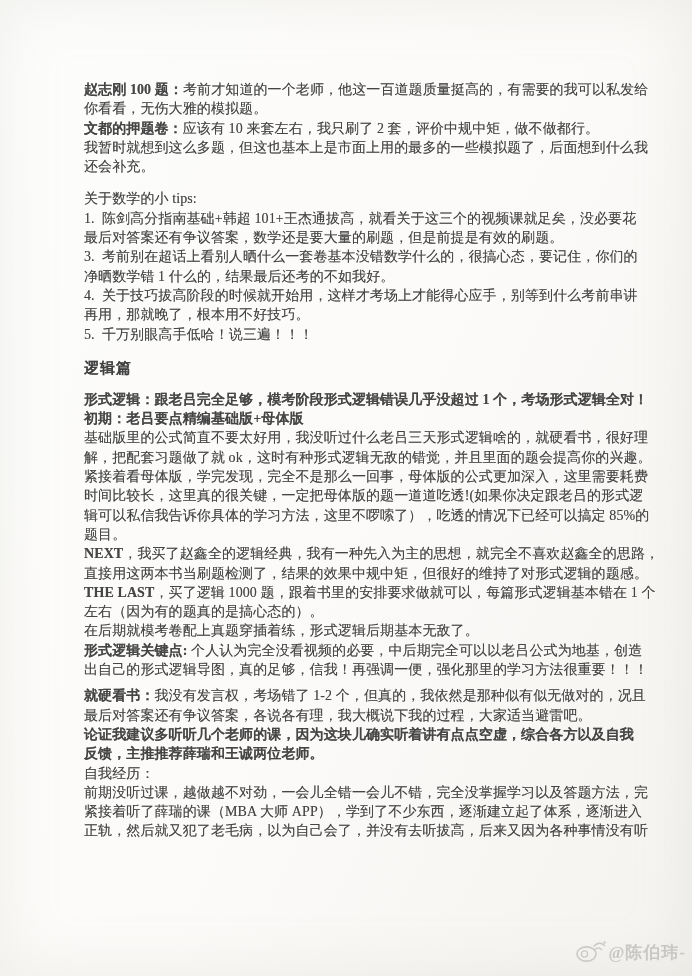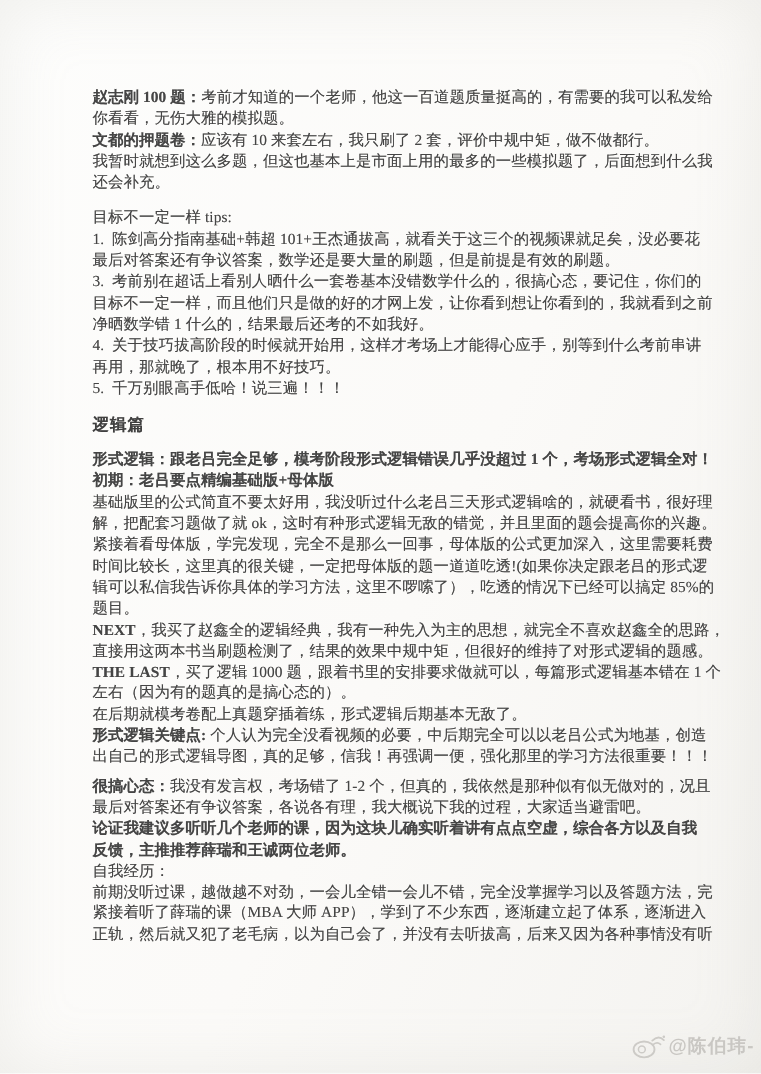--- a/index.html
+++ b/index.html
@@ -41,52 +41,51 @@
     font-weight: bold;
     letter-spacing: 1px;
     color: #404040;
     line-height: 29px;
   }
   .watermark {
     position: absolute;
     right: 6px;
     top: 936px;
     display: flex;
-    align-items: center;
+    align-items: flex-end;
     gap: 3px;
     color: #c9c7c3;
     font-size: 17px;
     font-weight: bold;
     letter-spacing: 1px;
-    font-family: Liberation Sans, sans-serif;
+    font-family: Liberation Serif, serif;
   }
   .watermark svg { display: block; opacity: 0.9; }
 </style>
 </head>
 <body>
 
 <div class="page">
   <div class="content">
 
     <div>
         <p class="line"><span class="bold">赵志刚 100 题：</span><span>考前才知道的一个老师，他这一百道题质量挺高的，有需要的我可以私发给</span></p>
         <p class="line"><span>你看看，无伤大雅的模拟题。</span></p>
         <p class="line"><span class="bold">文都的押题卷：</span><span>应该有 10 来套左右，我只刷了 2 套，评价中规中矩，做不做都行。</span></p>
         <p class="line"><span>我暂时就想到这么多题，但这也基本上是市面上用的最多的一些模拟题了，后面想到什么我</span></p>
         <p class="line"><span>还会补充。</span></p>
       </div>
 
     <div class="spacer sm"></div>
 
     <div>
-        <p class="line"><span>目标不一定一样 tips:</span></p>
+        <p class="line"><span>关于数学的小 tips:</span></p>
         <p class="line"><span>1.  陈剑高分指南基础+韩超 101+王杰通拔高，就看关于这三个的视频课就足矣，没必要花</span></p>
         <p class="line"><span>最后对答案还有争议答案，数学还是要大量的刷题，但是前提是有效的刷题。</span></p>
         <p class="line"><span>3.  考前别在超话上看别人晒什么一套卷基本没错数学什么的，很搞心态，要记住，你们的</span></p>
-        <p class="line"><span>目标不一定一样，而且他们只是做的好的才网上发，让你看到想让你看到的，我就看到之前</span></p>
         <p class="line"><span>净晒数学错 1 什么的，结果最后还考的不如我好。</span></p>
         <p class="line"><span>4.  关于技巧拔高阶段的时候就开始用，这样才考场上才能得心应手，别等到什么考前串讲</span></p>
         <p class="line"><span>再用，那就晚了，根本用不好技巧。</span></p>
         <p class="line"><span>5.  千万别眼高手低哈！说三遍！！！</span></p>
       </div>
 
     <h1 class="section-heading">逻辑篇</h1>
 
     <div>
         <p class="line"><span class="bold">形式逻辑：跟老吕完全足够，模考阶段形式逻辑错误几乎没超过 1 个，考场形式逻辑全对！</span></p>
@@ -102,21 +101,21 @@
         <p class="line"><span class="bold">THE LAST</span><span>，买了逻辑 1000 题，跟着书里的安排要求做就可以，每篇形式逻辑基本错在 1 个</span></p>
         <p class="line"><span>左右（因为有的题真的是搞心态的）。</span></p>
         <p class="line"><span>在后期就模考卷配上真题穿插着练，形式逻辑后期基本无敌了。</span></p>
         <p class="line"><span class="bold">形式逻辑关键点:</span><span> 个人认为完全没看视频的必要，中后期完全可以以老吕公式为地基，创造</span></p>
         <p class="line"><span>出自己的形式逻辑导图，真的足够，信我！再强调一便，强化那里的学习方法很重要！！！</span></p>
       </div>
 
     <div class="spacer xs"></div>
 
     <div>
-        <p class="line"><span class="bold">很搞心态：</span><span>我没有发言权，考场错了 1-2 个，但真的，我依然是那种似有似无做对的，况且</span></p>
+        <p class="line"><span class="bold">就硬看书：</span><span>我没有发言权，考场错了 1-2 个，但真的，我依然是那种似有似无做对的，况且</span></p>
         <p class="line"><span>最后对答案还有争议答案，各说各有理，我大概说下我的过程，大家适当避雷吧。</span></p>
         <p class="line"><span class="bold">论证我建议多听听几个老师的课，因为这块儿确实听着讲有点点空虚，综合各方以及自我</span></p>
         <p class="line"><span class="bold">反馈，主推推荐薛瑞和王诚两位老师。</span></p>
         <p class="line"><span>自我经历：</span></p>
         <p class="line"><span>前期没听过课，越做越不对劲，一会儿全错一会儿不错，完全没掌握学习以及答题方法，完</span></p>
         <p class="line"><span>紧接着听了薛瑞的课（MBA 大师 APP），学到了不少东西，逐渐建立起了体系，逐渐进入</span></p>
         <p class="line"><span>正轨，然后就又犯了老毛病，以为自己会了，并没有去听拔高，后来又因为各种事情没有听</span></p>
       </div>
 
   </div>

